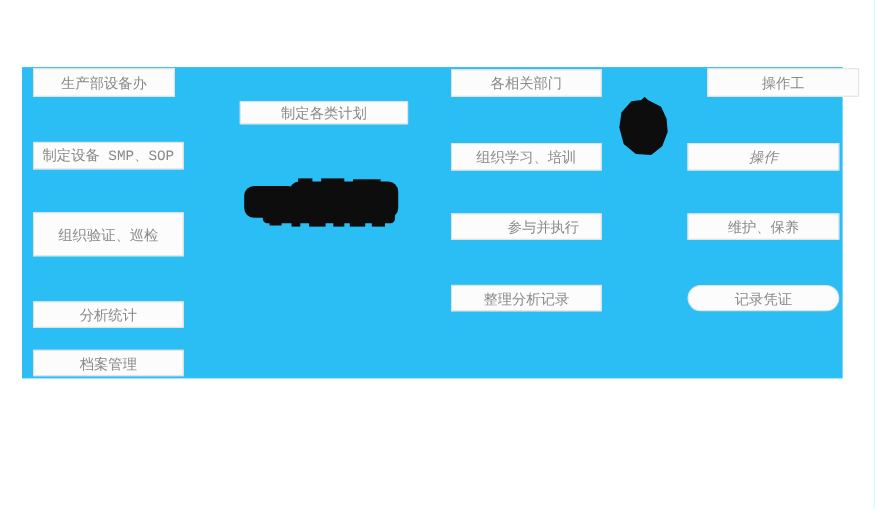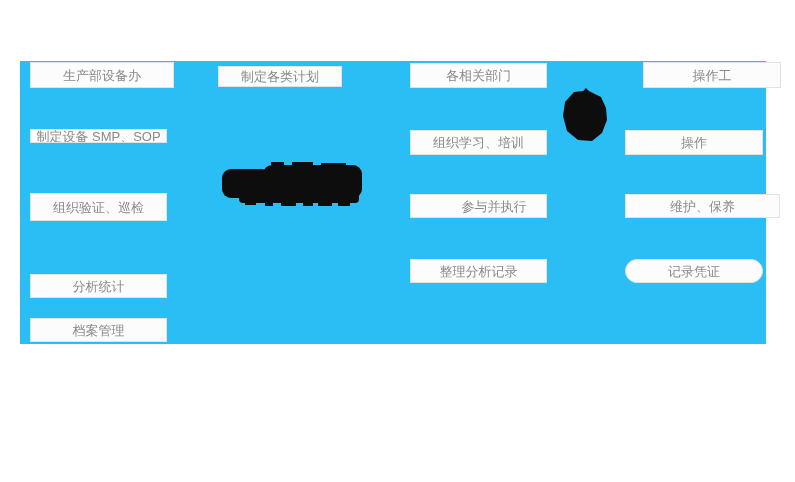--- a/index.html
+++ b/index.html
@@ -43,27 +43,27 @@
   }
   .shape svg { display: block; }
 </style>
 </head>
 <body>
 
 <div class="stage">
 
   <div class="band"></div>
 
-  <div class="node" style="left:30px; top:62px;  width:144px; height:26px;">生产部设备办</div>
-  <div class="node" style="left:30px; top:129px; width:137px; height:14px;">制定设备 SMP、SOP</div>
-  <div class="node" style="left:30px; top:193px; width:137px; height:28px;">组织验证、巡检</div>
+  <div class="node" style="left:30px; top:62px;  width:129px; height:26px;">生产部设备办</div>
+  <div class="node" style="left:30px; top:129px; width:137px; height:25px;font-family:Liberation Mono, monospace;">制定设备 SMP、SOP</div>
+  <div class="node" style="left:30px; top:193px; width:137px; height:40px;">组织验证、巡检</div>
   <div class="node" style="left:30px; top:274px; width:137px; height:24px;">分析统计</div>
   <div class="node" style="left:30px; top:318px; width:137px; height:24px;">档案管理</div>
 
-  <div class="node" style="left:218px; top:66px; width:124px; height:21px;text-align:right;">制定各类计划</div>
+  <div class="node" style="left:218px; top:92px; width:153px; height:21px;text-align:right;">制定各类计划</div>
 
   <div class="shape" style="left:221px; top:162px;">
     <svg width="142" height="46" viewBox="0 0 142 46" xmlns="http://www.w3.org/2000/svg">
       <g fill="#0d0d0d">
         <rect x="1" y="7" width="49" height="29" rx="9"></rect>
         <rect x="42" y="3" width="99" height="33" rx="9"></rect>
         <rect x="50" y="0" width="13" height="8"></rect>
         <rect x="71" y="0" width="21" height="7"></rect>
         <rect x="100" y="1" width="25" height="7"></rect>
         <rect x="18" y="30" width="120" height="11" rx="4"></rect>
@@ -82,17 +82,17 @@
   <div class="node" style="left:410px; top:194px; width:137px; height:24px;padding-left:31px;">参与并执行</div>
   <div class="node" style="left:410px; top:259px; width:137px; height:24px;">整理分析记录</div>
 
   <div class="shape" style="left:560px; top:85px;">
     <svg width="50" height="59" viewBox="0 0 50 59" xmlns="http://www.w3.org/2000/svg">
       <polygon fill="#0d0d0d" points="26,3 29,6 41,12 46,23 47,35 42,48 32,56 18,55 7,46 3,31 5,17 14,7 23,6"></polygon>
     </svg>
   </div>
 
   <div class="node" style="left:643px; top:62px;  width:138px; height:26px;">操作工</div>
-  <div class="node" style="left:625px; top:130px; width:138px; height:25px;">操作</div>
-  <div class="node" style="left:625px; top:194px; width:155px; height:24px;">维护、保养</div>
+  <div class="node" style="left:625px; top:130px; width:138px; height:25px;font-style:italic;">操作</div>
+  <div class="node" style="left:625px; top:194px; width:138px; height:24px;">维护、保养</div>
   <div class="node" style="left:625px; top:259px; width:138px; height:24px;border-radius:12px;">记录凭证</div>
 
 </div>
 
 </body></html>

